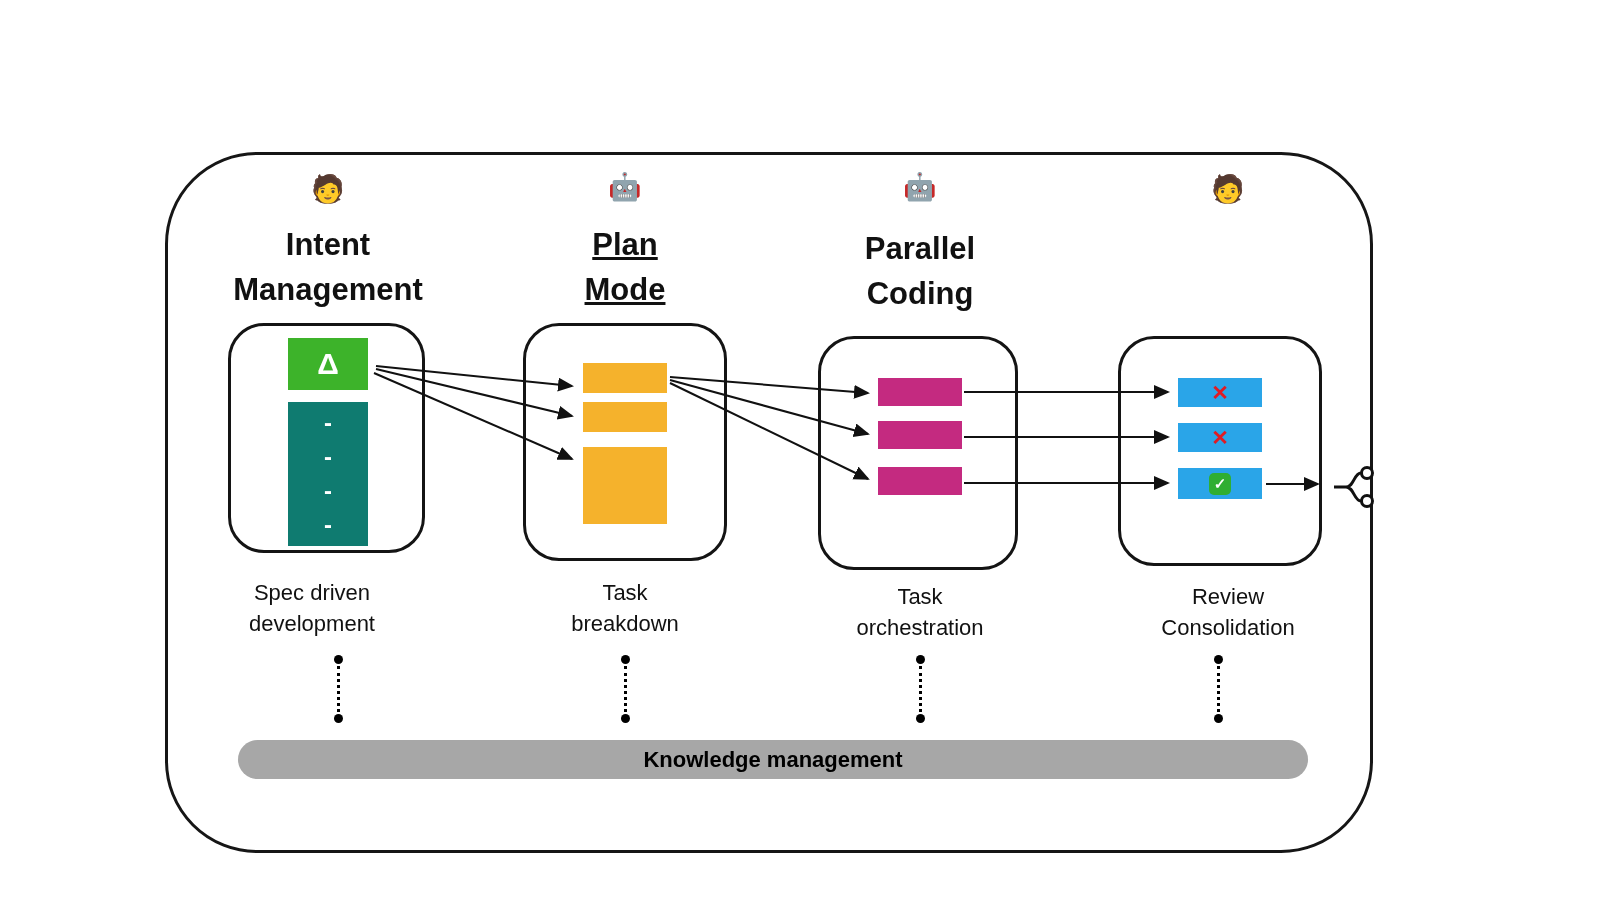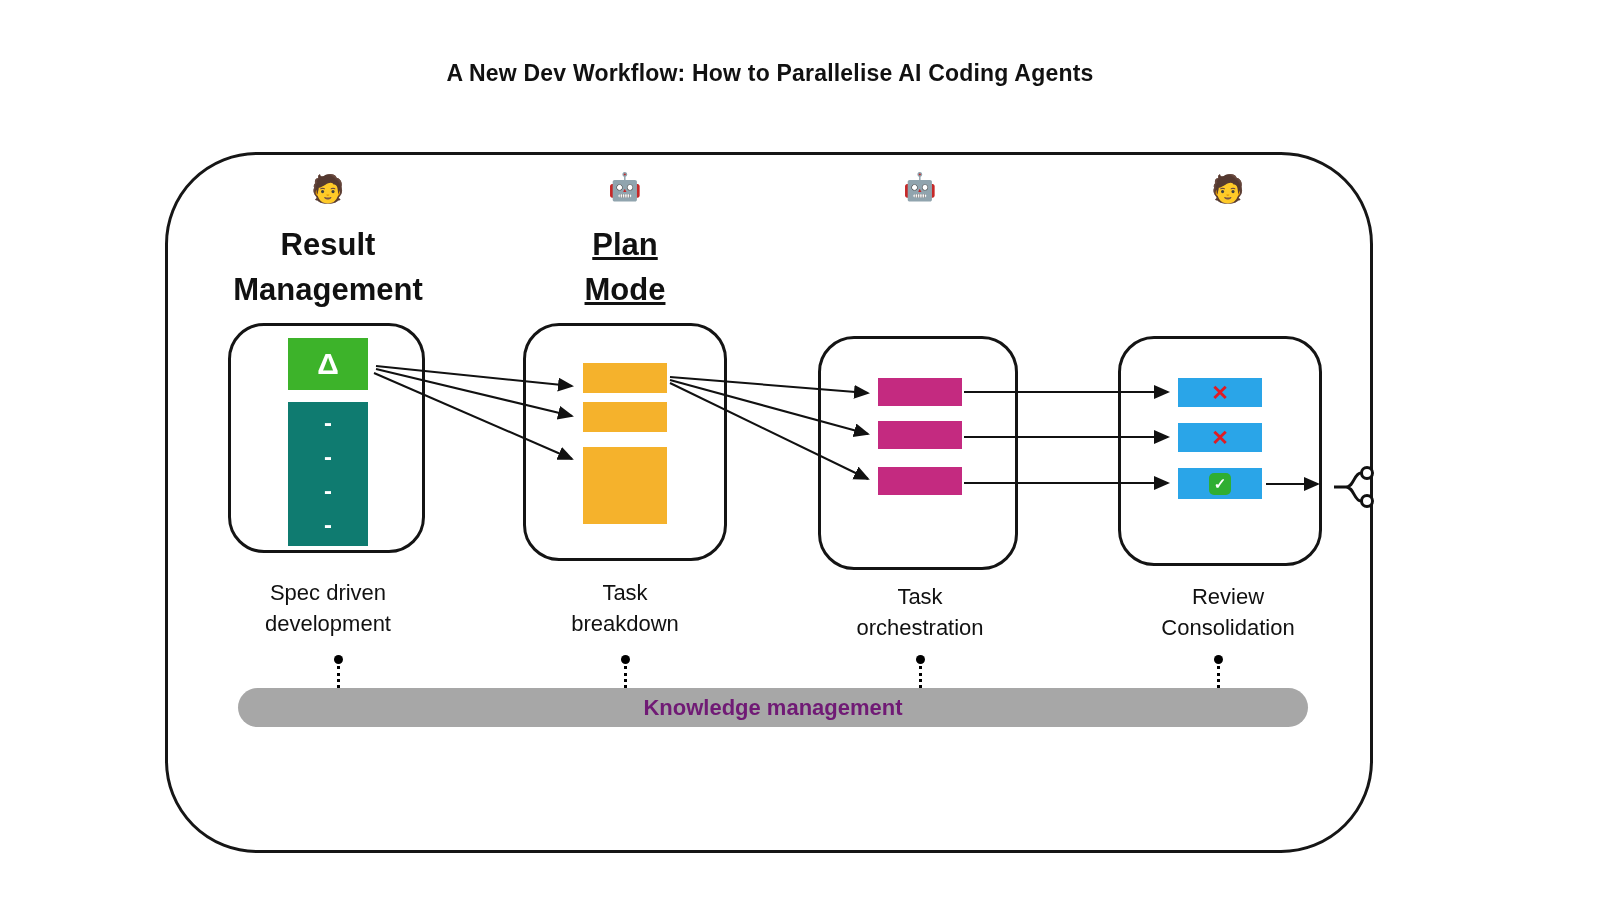--- a/index.html
+++ b/index.html
@@ -36,56 +36,57 @@
   .arrows { position:absolute; left:0; top:0; pointer-events:none; }
 
   .merge { position:absolute; left:1330px; top:461px; width:48px; height:52px; }
 
   .dotline { position:absolute; width:9px; height:68px; }
   .dotline .dot { position:absolute; left:0; width:9px; height:9px; border-radius:50%; background:#000; }
   .dotline .dot.top { top:0; }
   .dotline .dot.bottom { bottom:0; }
   .dotline .seg { position:absolute; left:3px; top:11px; bottom:11px; border-left:3px dotted #000; }
 
-  .knowledge-bar { position:absolute; left:238px; top:688px; width:1070px; height:39px;
+  .knowledge-bar { position:absolute; left:238px; top:740px; width:1070px; height:39px;
                    background:#a7a7a7; border-radius:20px; display:flex; align-items:center;
-                   justify-content:center; color:#701a75; font-size:22px; font-weight:700; }
+                   justify-content:center; color:#000000; font-size:22px; font-weight:700; }
 </style>
 </head>
 <body>
 
 <div class="canvas">
 
-  <div class="title">A New Dev Workflow: How to Parallelise AI Coding Agents</div>
 
   <div class="outer"></div>
 
   <div class="emoji" style="left:268px; top:172px;">🧑</div>
-  <div class="stage-title" style="left:198px; top:220px; width:260px;">Result
+  <div class="stage-title" style="left:198px; top:220px; width:260px;">Intent
 Management</div>
   <div class="stage-box" style="left:228px; top:323px; width:197px; height:230px;"></div>
   <div class="block delta-block" style="left:288px; top:338px; width:80px; height:52px;">Δ</div>
   <div class="block teal-block" style="left:288px; top:402px; width:80px; height:144px;">-
 -
 -
 -</div>
-  <div class="caption" style="left:208px; top:578px; width:240px;">Spec driven
+  <div class="caption" style="left:192px; top:578px; width:240px;">Spec driven
 development</div>
 
   <div class="emoji" style="left:565px; top:170px;">🤖</div>
   <div class="stage-title" style="left:525px; top:220px; width:200px;text-decoration:underline;">Plan
 Mode</div>
   <div class="stage-box" style="left:523px; top:323px; width:204px; height:238px;"></div>
   <div class="block amber-block" style="left:583px; top:363px; width:84px; height:30px;"></div>
   <div class="block amber-block" style="left:583px; top:402px; width:84px; height:30px;"></div>
   <div class="block amber-block" style="left:583px; top:447px; width:84px; height:77px;"></div>
   <div class="caption" style="left:525px; top:578px; width:200px;">Task
 breakdown</div>
 
   <div class="emoji" style="left:860px; top:170px;">🤖</div>
+  <div class="stage-title" style="left:810px; top:224px; width:220px;">Parallel
+Coding</div>
   <div class="stage-box" style="left:818px; top:336px; width:200px; height:234px;"></div>
   <div class="block magenta-block" style="left:878px; top:378px; width:84px; height:28px;"></div>
   <div class="block magenta-block" style="left:878px; top:421px; width:84px; height:28px;"></div>
   <div class="block magenta-block" style="left:878px; top:467px; width:84px; height:28px;"></div>
   <div class="caption" style="left:795px; top:582px; width:250px;">Task
 orchestration</div>
 
   <div class="emoji" style="left:1168px; top:172px;">🧑</div>
   <div class="stage-box" style="left:1118px; top:336px; width:204px; height:230px;"></div>
   <div class="block blue-block" style="left:1178px; top:378px; width:84px; height:29px;">

